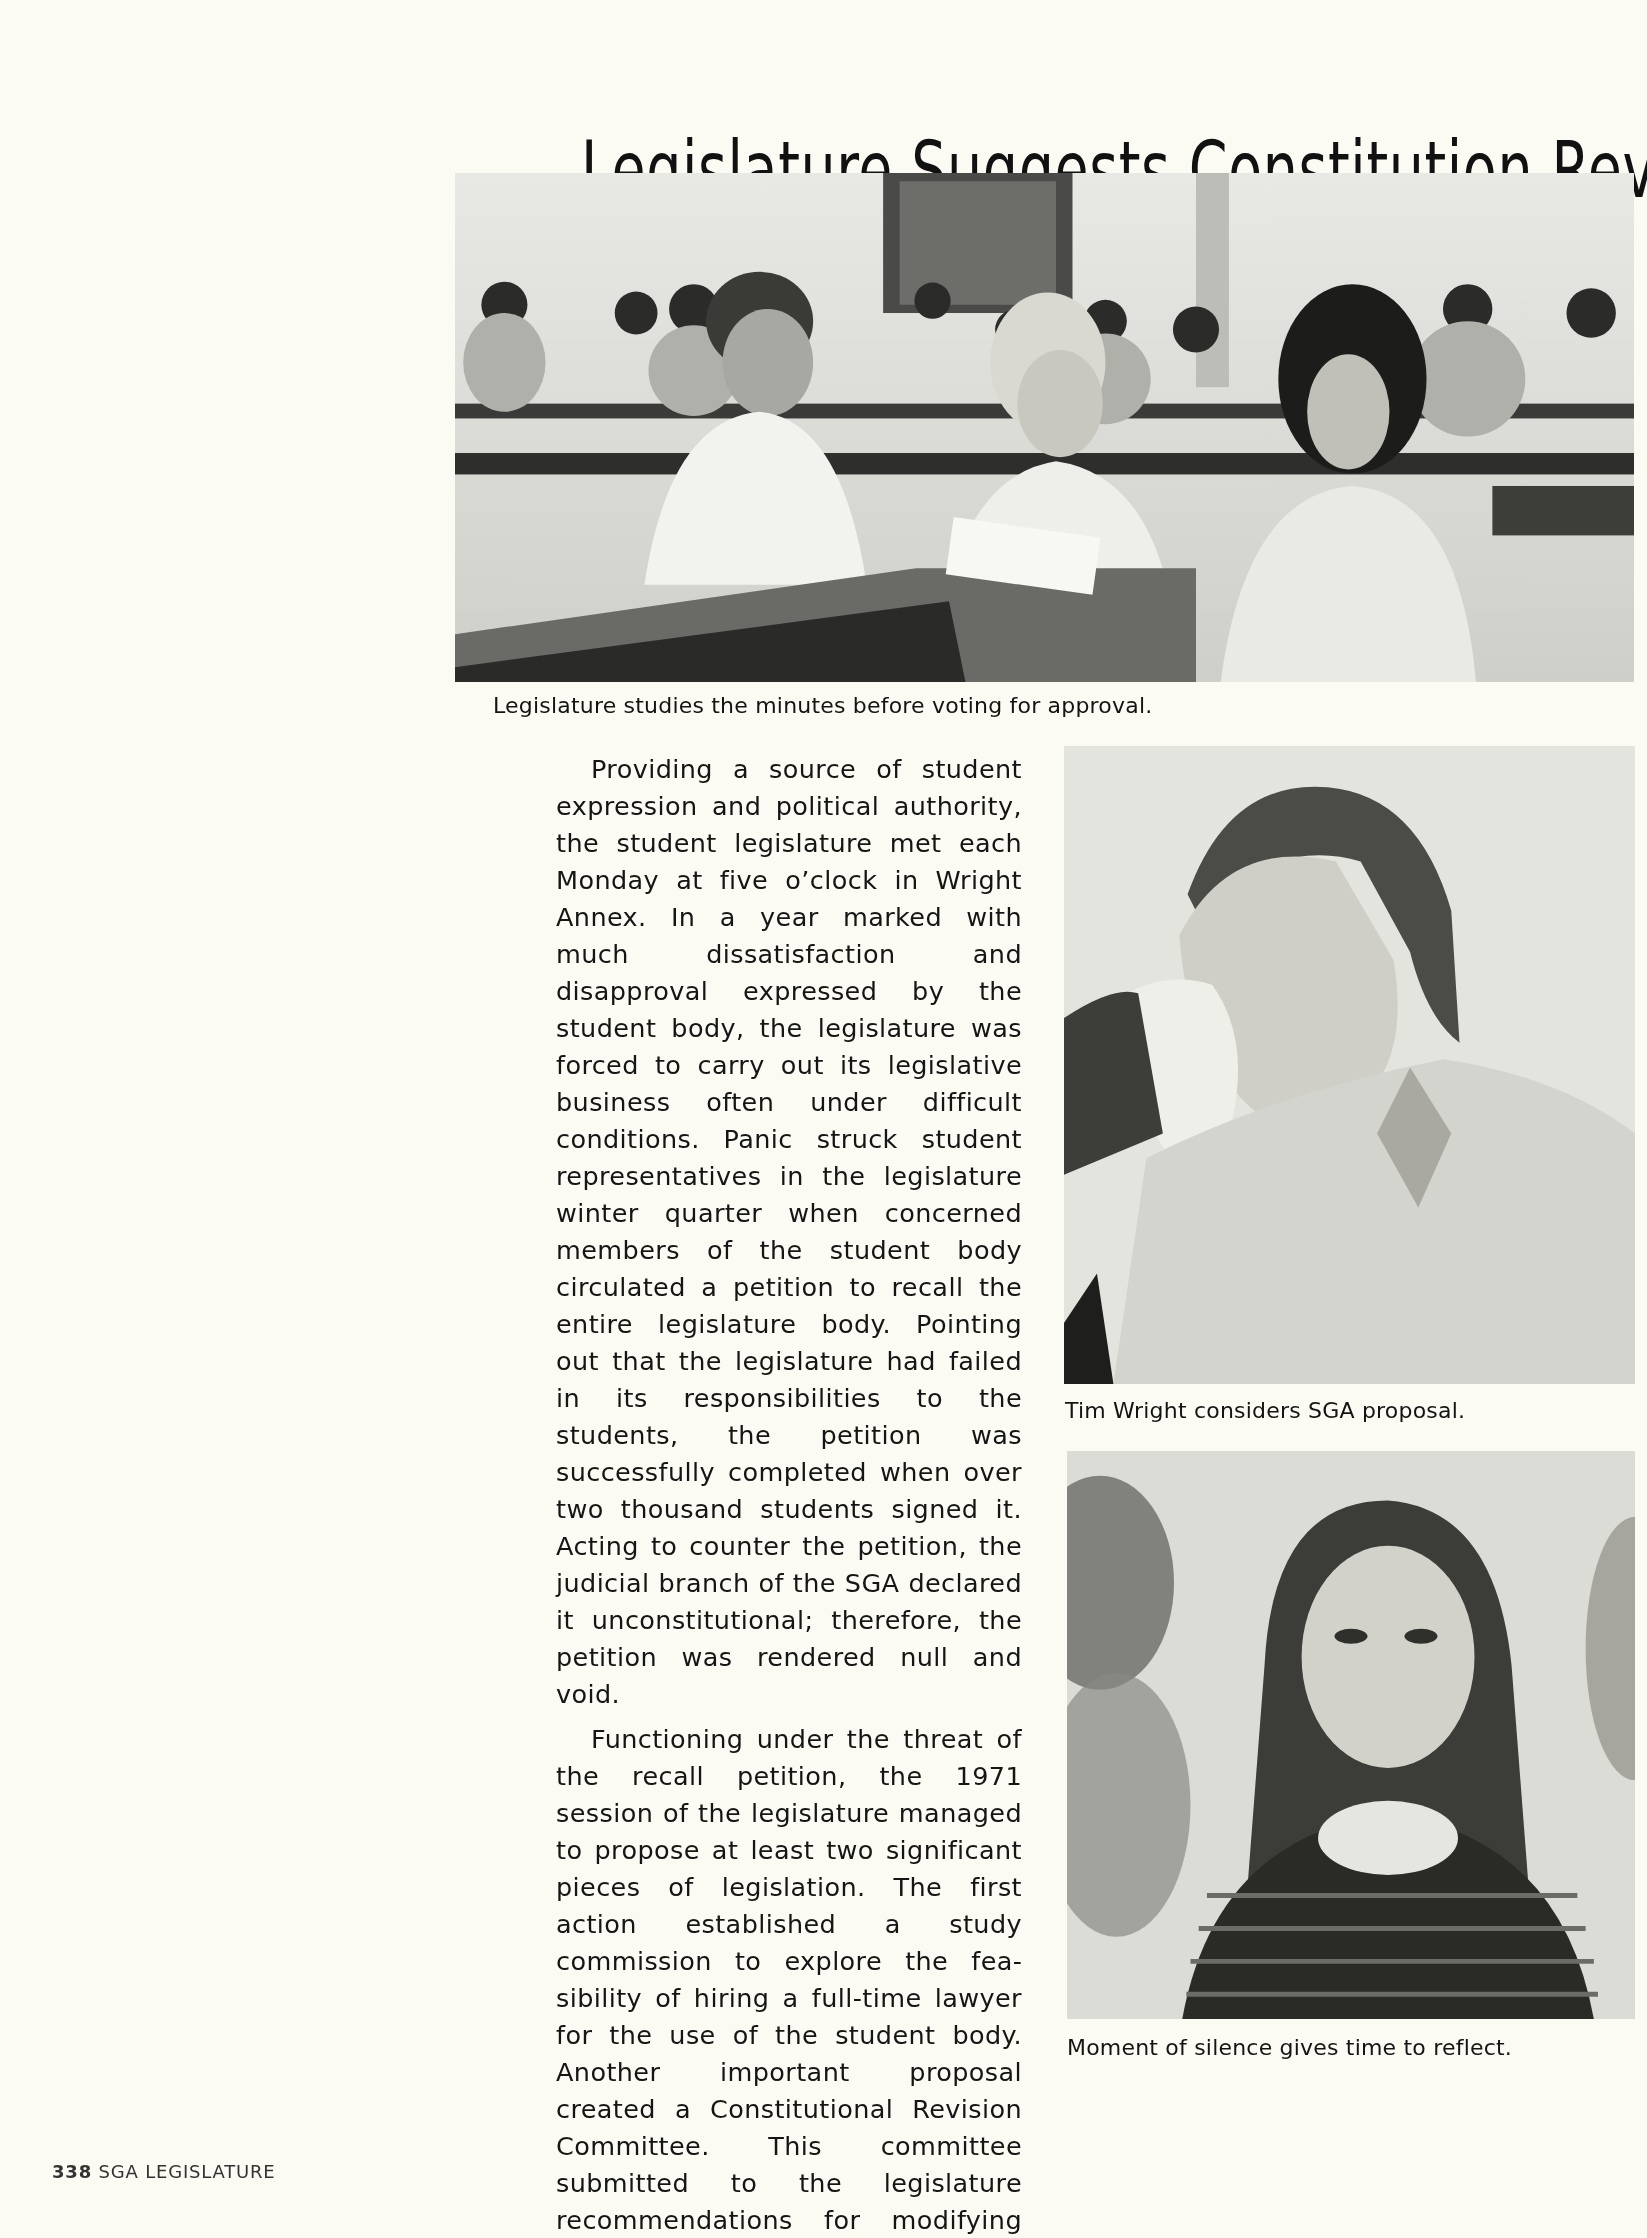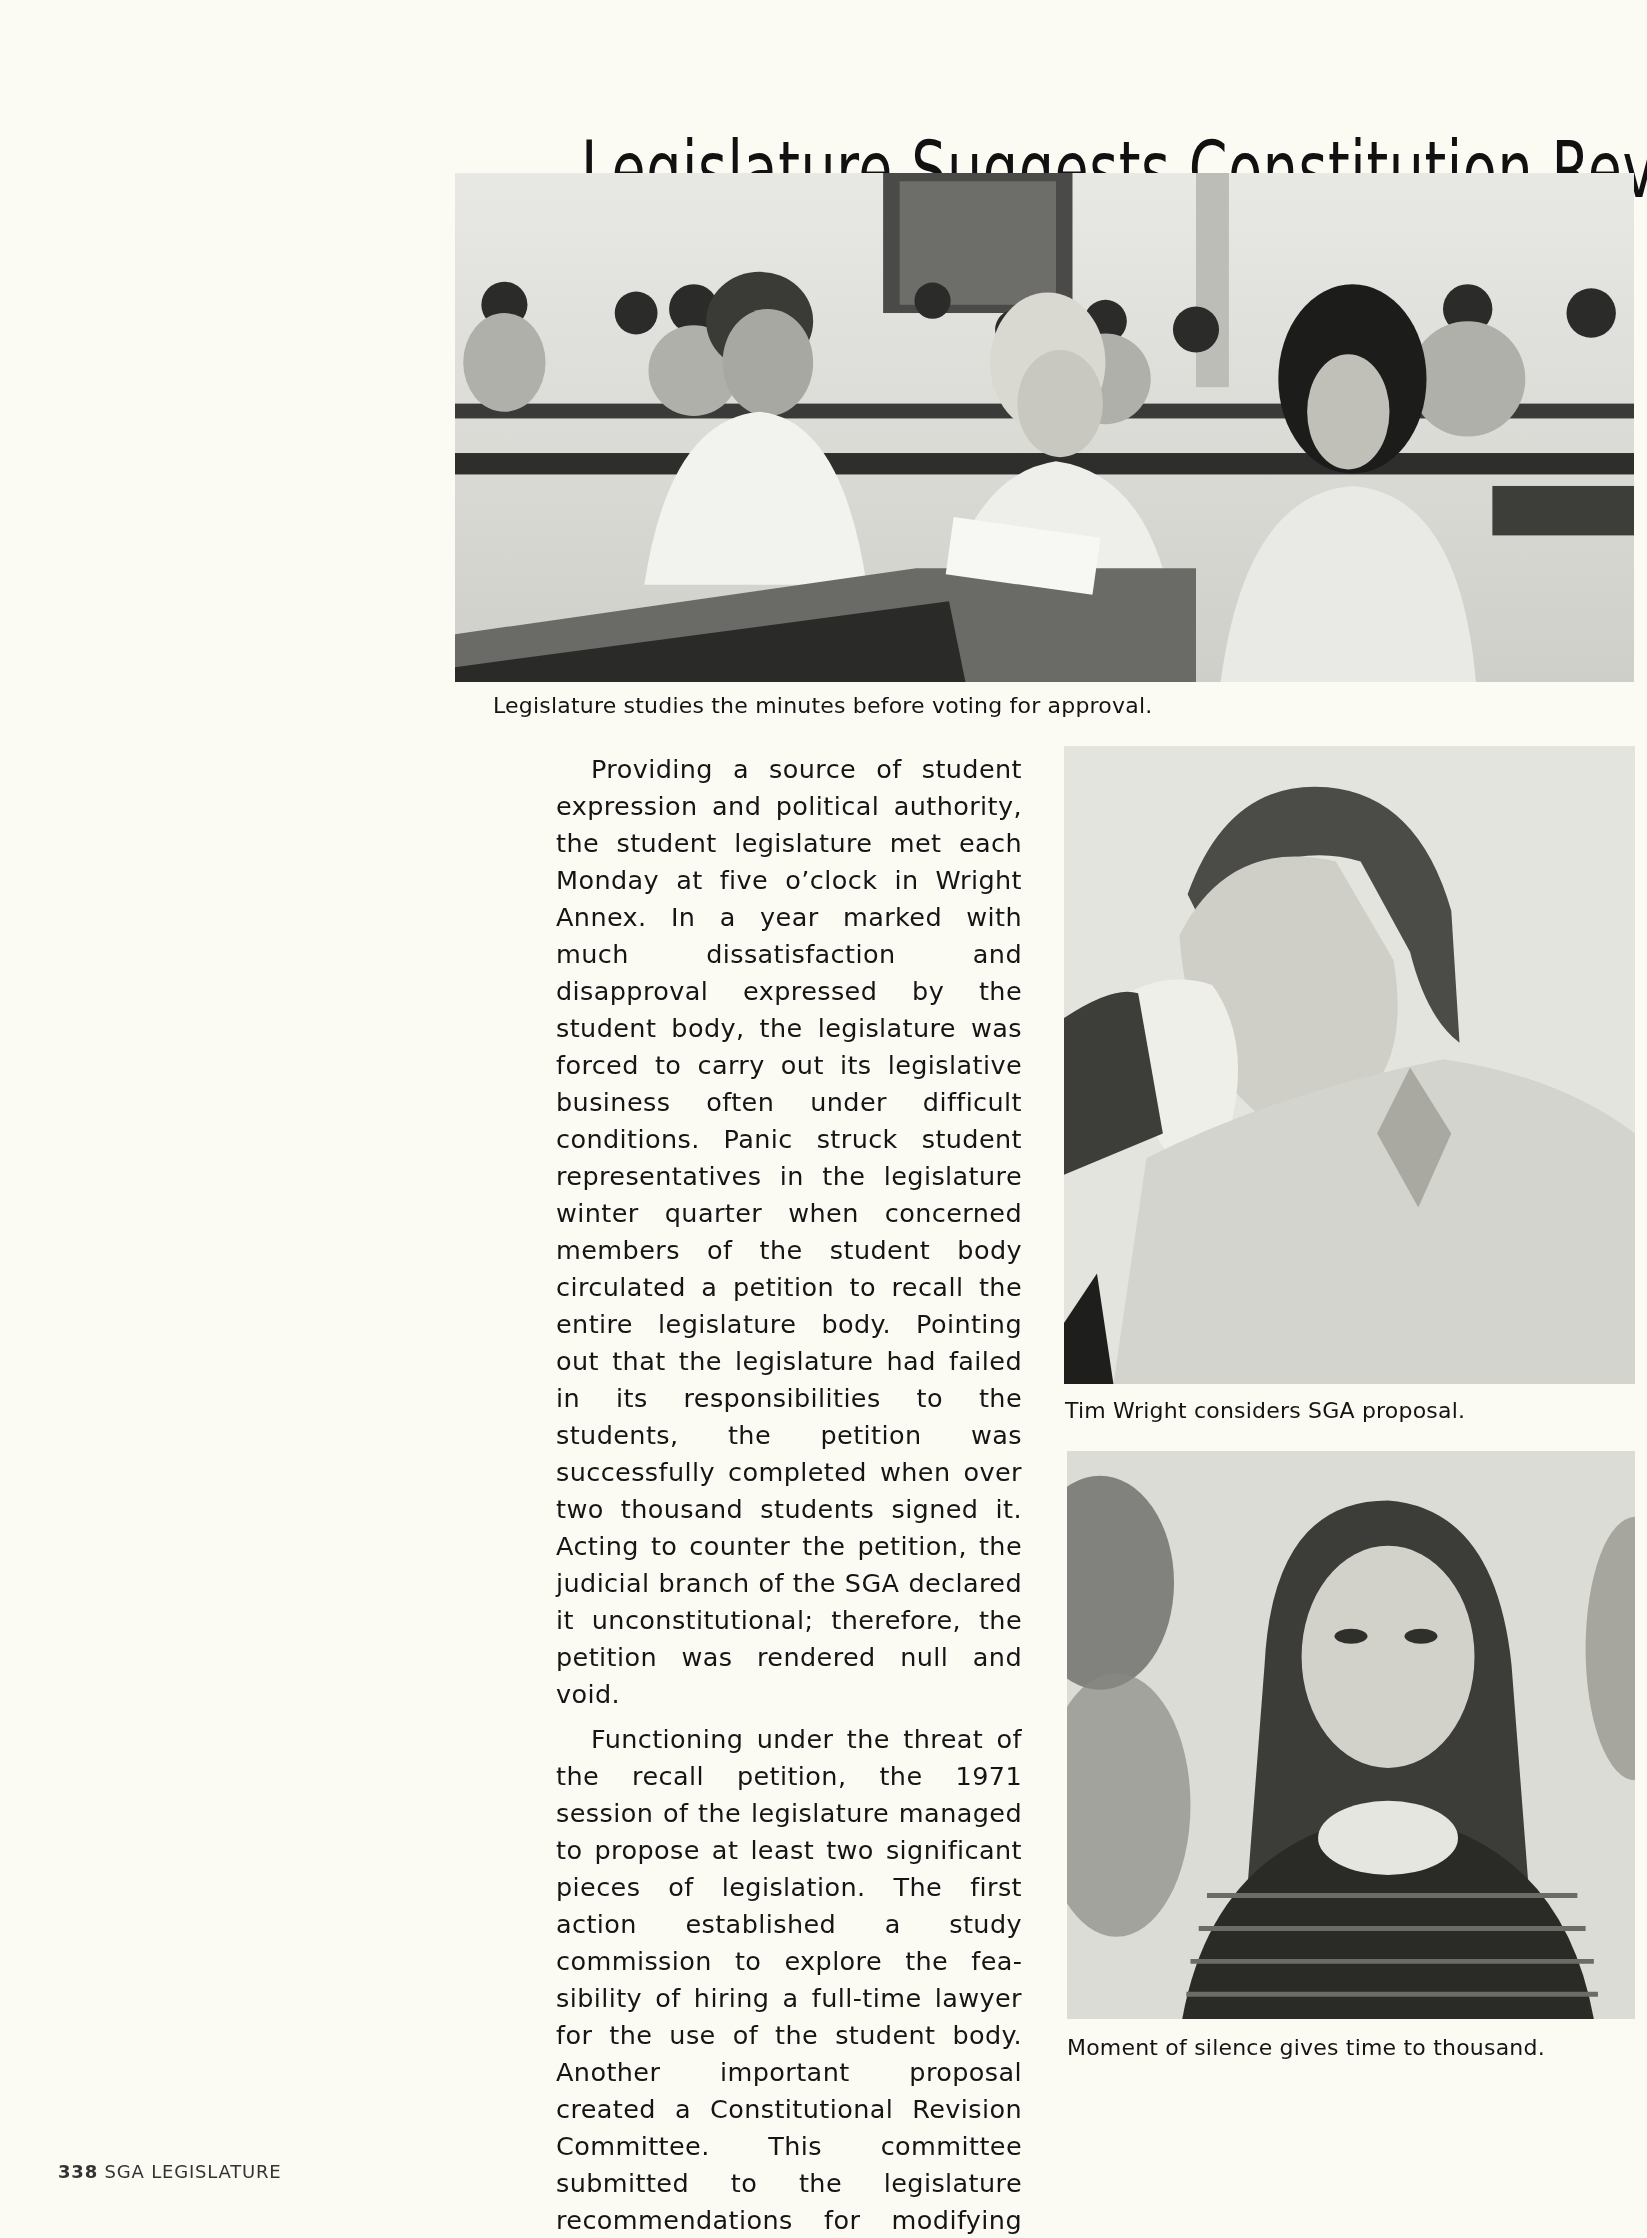--- a/index.html
+++ b/index.html
@@ -34,21 +34,21 @@
   #caption-tim { left: 1065px; top: 1397px; }
   #caption-girl { left: 1067px; top: 2034px; }
   .body-text {
     position: absolute; left: 548px; top: 743px; width: 482px;
     font-size: 25.5px; line-height: 37px; text-align: justify;
     color: #151515; letter-spacing: 0.4px;
     hyphens: manual;
   }
   .body-text p { margin: 8px; text-indent: 35px; }
   .footer {
-    position: absolute; left: 58px; top: 2161px;
+    position: absolute; left: 52px; top: 2161px;
     font-size: 18px; letter-spacing: 0.8px; color: #333;
     white-space: nowrap;
   }
   .footer .page-num { font-weight: bold; margin-right: 6.6px; }
 </style>
 </head>
 <body>
 
 <h1 class="title">Legislature Suggests Constitution Revision</h1>
 
@@ -147,18 +147,18 @@
     <g stroke="#6c6c66" stroke-width="6">
       <line x1="170" y1="540" x2="620" y2="540"></line>
       <line x1="160" y1="580" x2="630" y2="580"></line>
       <line x1="150" y1="620" x2="640" y2="620"></line>
       <line x1="145" y1="660" x2="645" y2="660"></line>
     </g>
 
     <ellipse cx="390" cy="470" rx="85" ry="45" fill="#e6e6e0"></ellipse>
   </svg>
 </div>
-<div class="caption" id="caption-girl">Moment of silence gives time to thousand.</div>
+<div class="caption" id="caption-girl">Moment of silence gives time to reflect.</div>
 
 <div class="footer">
   <span class="page-num">338</span><span>SGA LEGISLATURE</span>
 </div>
 
 
 </body></html>

